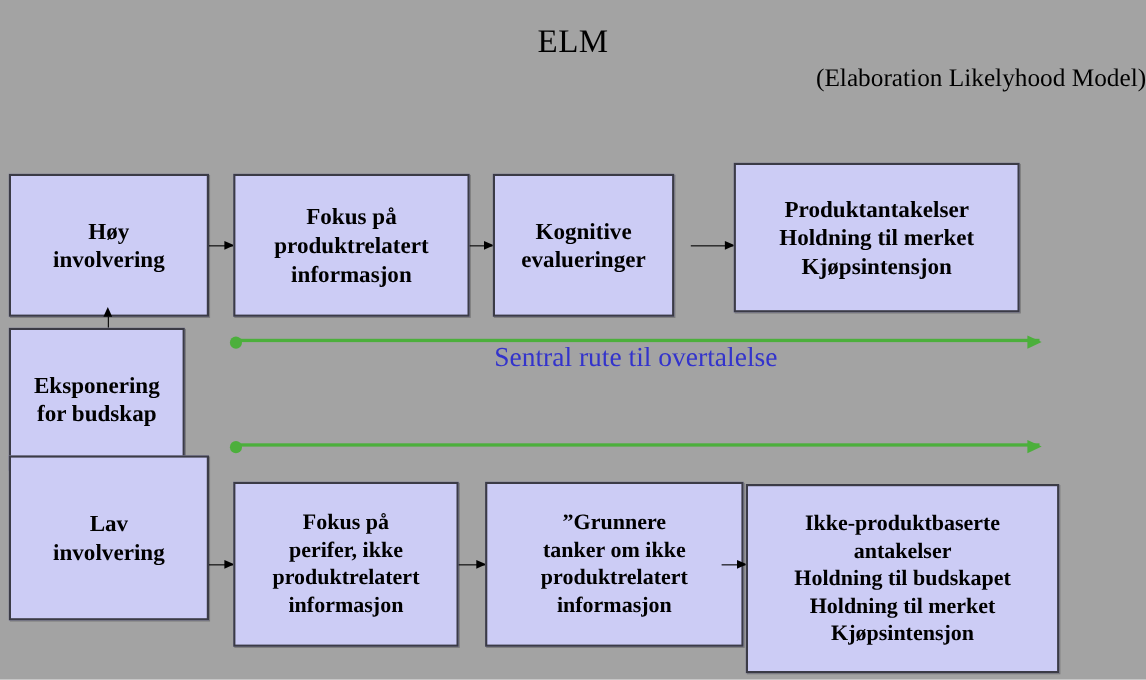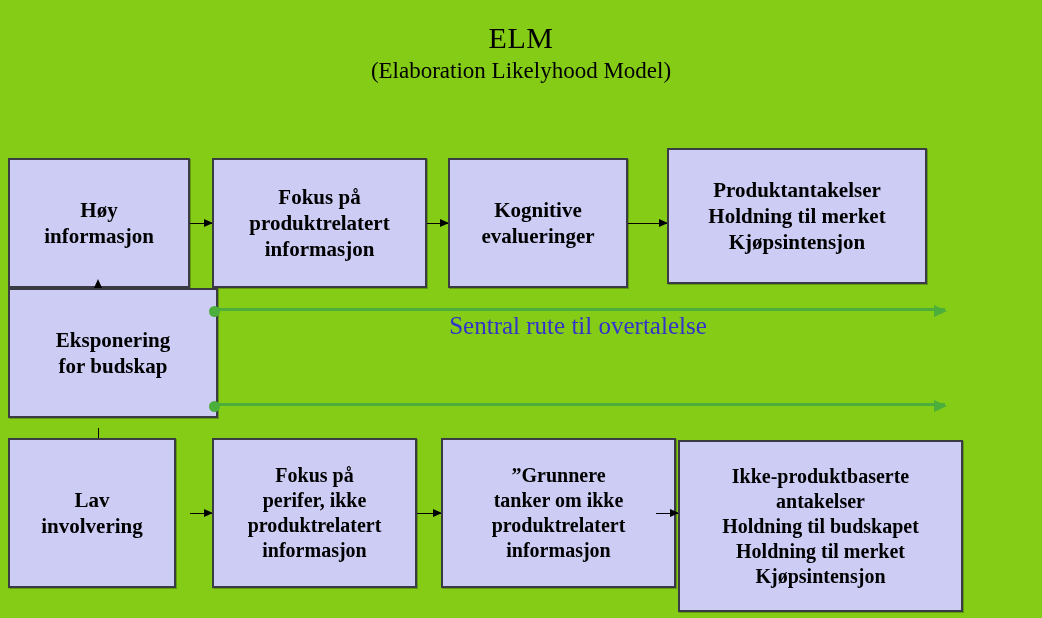--- a/index.html
+++ b/index.html
@@ -5,21 +5,21 @@
 <style>
   html, body {
     margin: 0;
     padding: 0;
     background: #ffffff;
   }
   #canvas {
     position: relative;
     width: 1042px;
     height: 618px;
-    background: #84cc16;
+    background: #a3a3a3;
     overflow: hidden;
     font-family: "Liberation Serif", serif;
   }
 
   
   .title-block {
     position: absolute;
     left: 0;
     top: 20px;
     width: 1042px;
@@ -31,20 +31,21 @@
     font-size: 30px;
     line-height: 36px;
     font-weight: normal;
     letter-spacing: 0.5px;
   }
   .title-sub {
     font-family: "Liberation Serif", serif;
     font-size: 23px;
     line-height: 29px;
     font-weight: normal;
+    text-align: right;
   }
 
   
   .node {
     position: absolute;
     box-sizing: border-box;
     background: #ccccf5;
     border: 2px solid #3b3b46;
     display: flex;
     align-items: center;
@@ -144,54 +145,54 @@
 <body>
 
 <div id="canvas">
 
   <div class="title-block">
     <div class="title-main">ELM</div>
     <div class="title-sub">(Elaboration Likelyhood Model)</div>
   </div>
 
   <div class="node" style="left:8px; top:158px; width:182px; height:130px;">Høy
-informasjon</div>
+involvering</div>
 
   <div class="harrow" style="left:190px; top:223px; width:22px;"></div>
 
   <div class="node" style="left:212px; top:158px; width:215px; height:130px;">Fokus på
 produktrelatert
 informasjon</div>
 
   <div class="harrow" style="left:427px; top:223px; width:21px;"></div>
 
-  <div class="node" style="left:448px; top:158px; width:180px; height:130px;">Kognitive
+  <div class="node" style="left:448px; top:158px; width:165px; height:130px;">Kognitive
 evalueringer</div>
 
   <div class="harrow" style="left:628px; top:223px; width:39px;"></div>
 
   <div class="node" style="left:667px; top:148px; width:260px; height:136px;">Produktantakelser
 Holdning til merket
 Kjøpsintensjon</div>
 
   <div class="varrow up" style="left:98px; top:288px; height:10px;"></div>
 
-  <div class="node" style="left:8px; top:288px; width:210px; height:130px;">Eksponering
+  <div class="node" style="left:8px; top:298px; width:160px; height:130px;">Eksponering
 for budskap</div>
 
   <div class="varrow down" style="left:98px; top:428px; height:10px;"></div>
 
   <div class="route-line" style="left:211px; top:308px; width:734px;"></div>
 
   <div class="route-label" style="left:211px; top:311px; width:734px;">Sentral rute til overtalelse</div>
 
 
   <div class="route-line" style="left:211px; top:403px; width:734px;"></div>
 
-  <div class="node" style="left:8px; top:438px; width:168px; height:150px;">Lav
+  <div class="node" style="left:8px; top:414px; width:182px; height:150px;">Lav
 involvering</div>
 
   <div class="harrow" style="left:190px; top:513px; width:22px;"></div>
 
   <div class="node small" style="left:212px; top:438px; width:205px; height:150px;">Fokus på
 perifer, ikke
 produktrelatert
 informasjon</div>
 
   <div class="harrow" style="left:417px; top:513px; width:24px;"></div>

